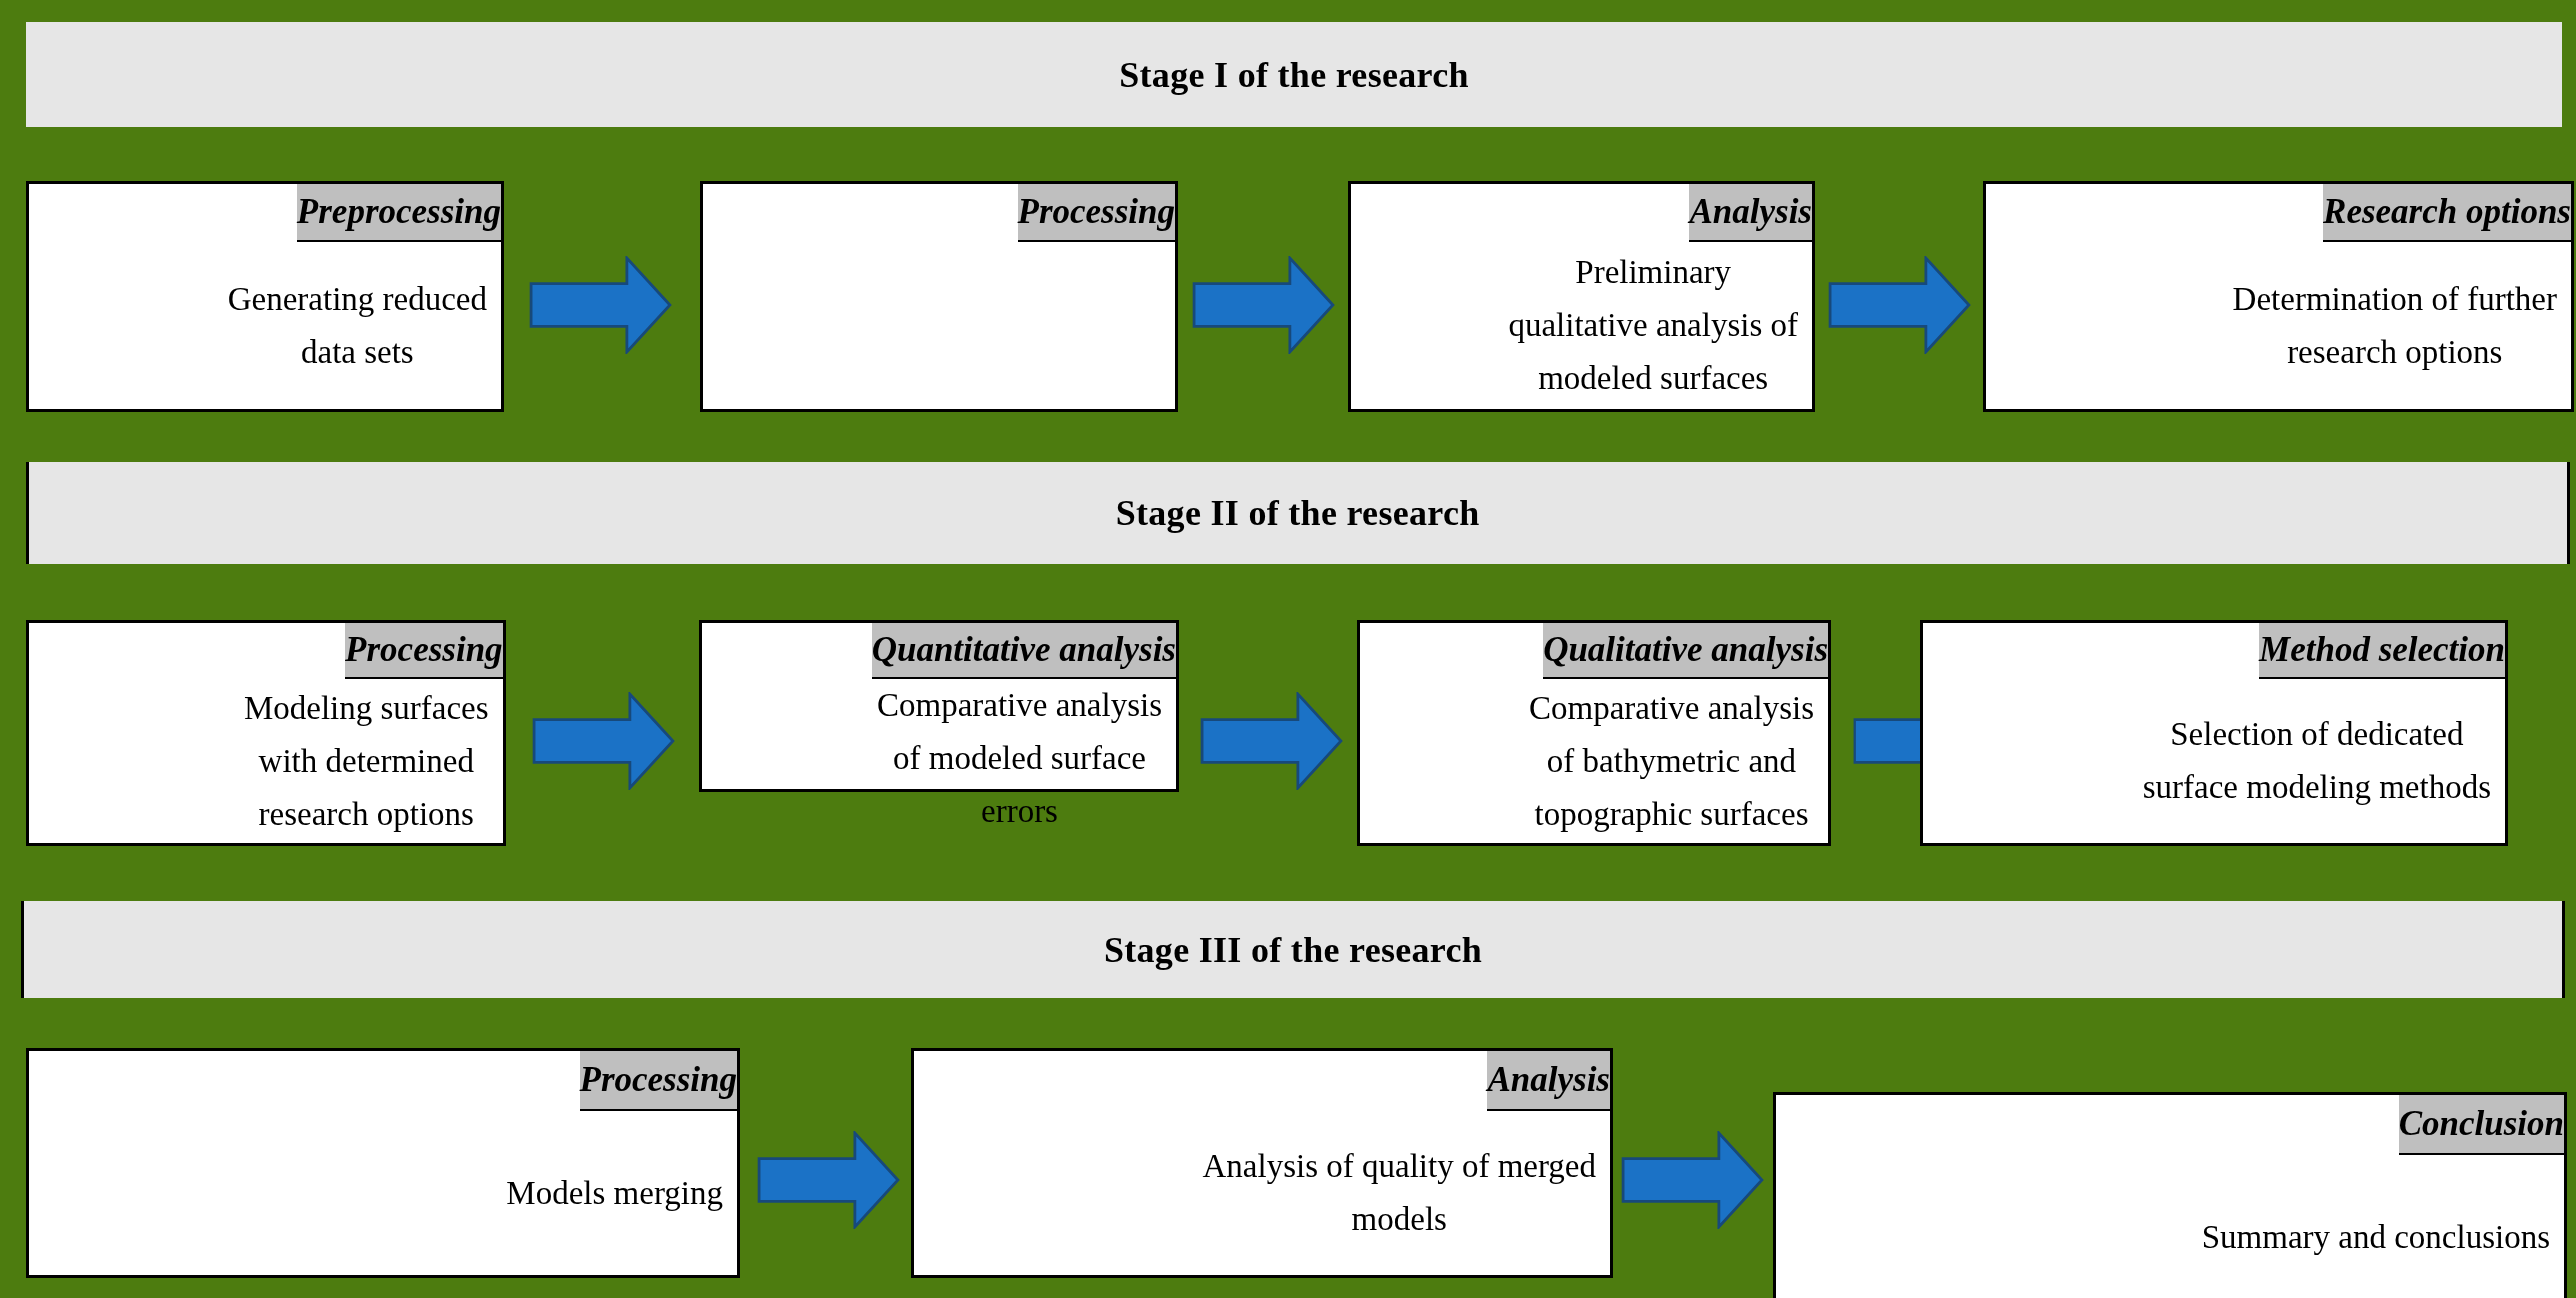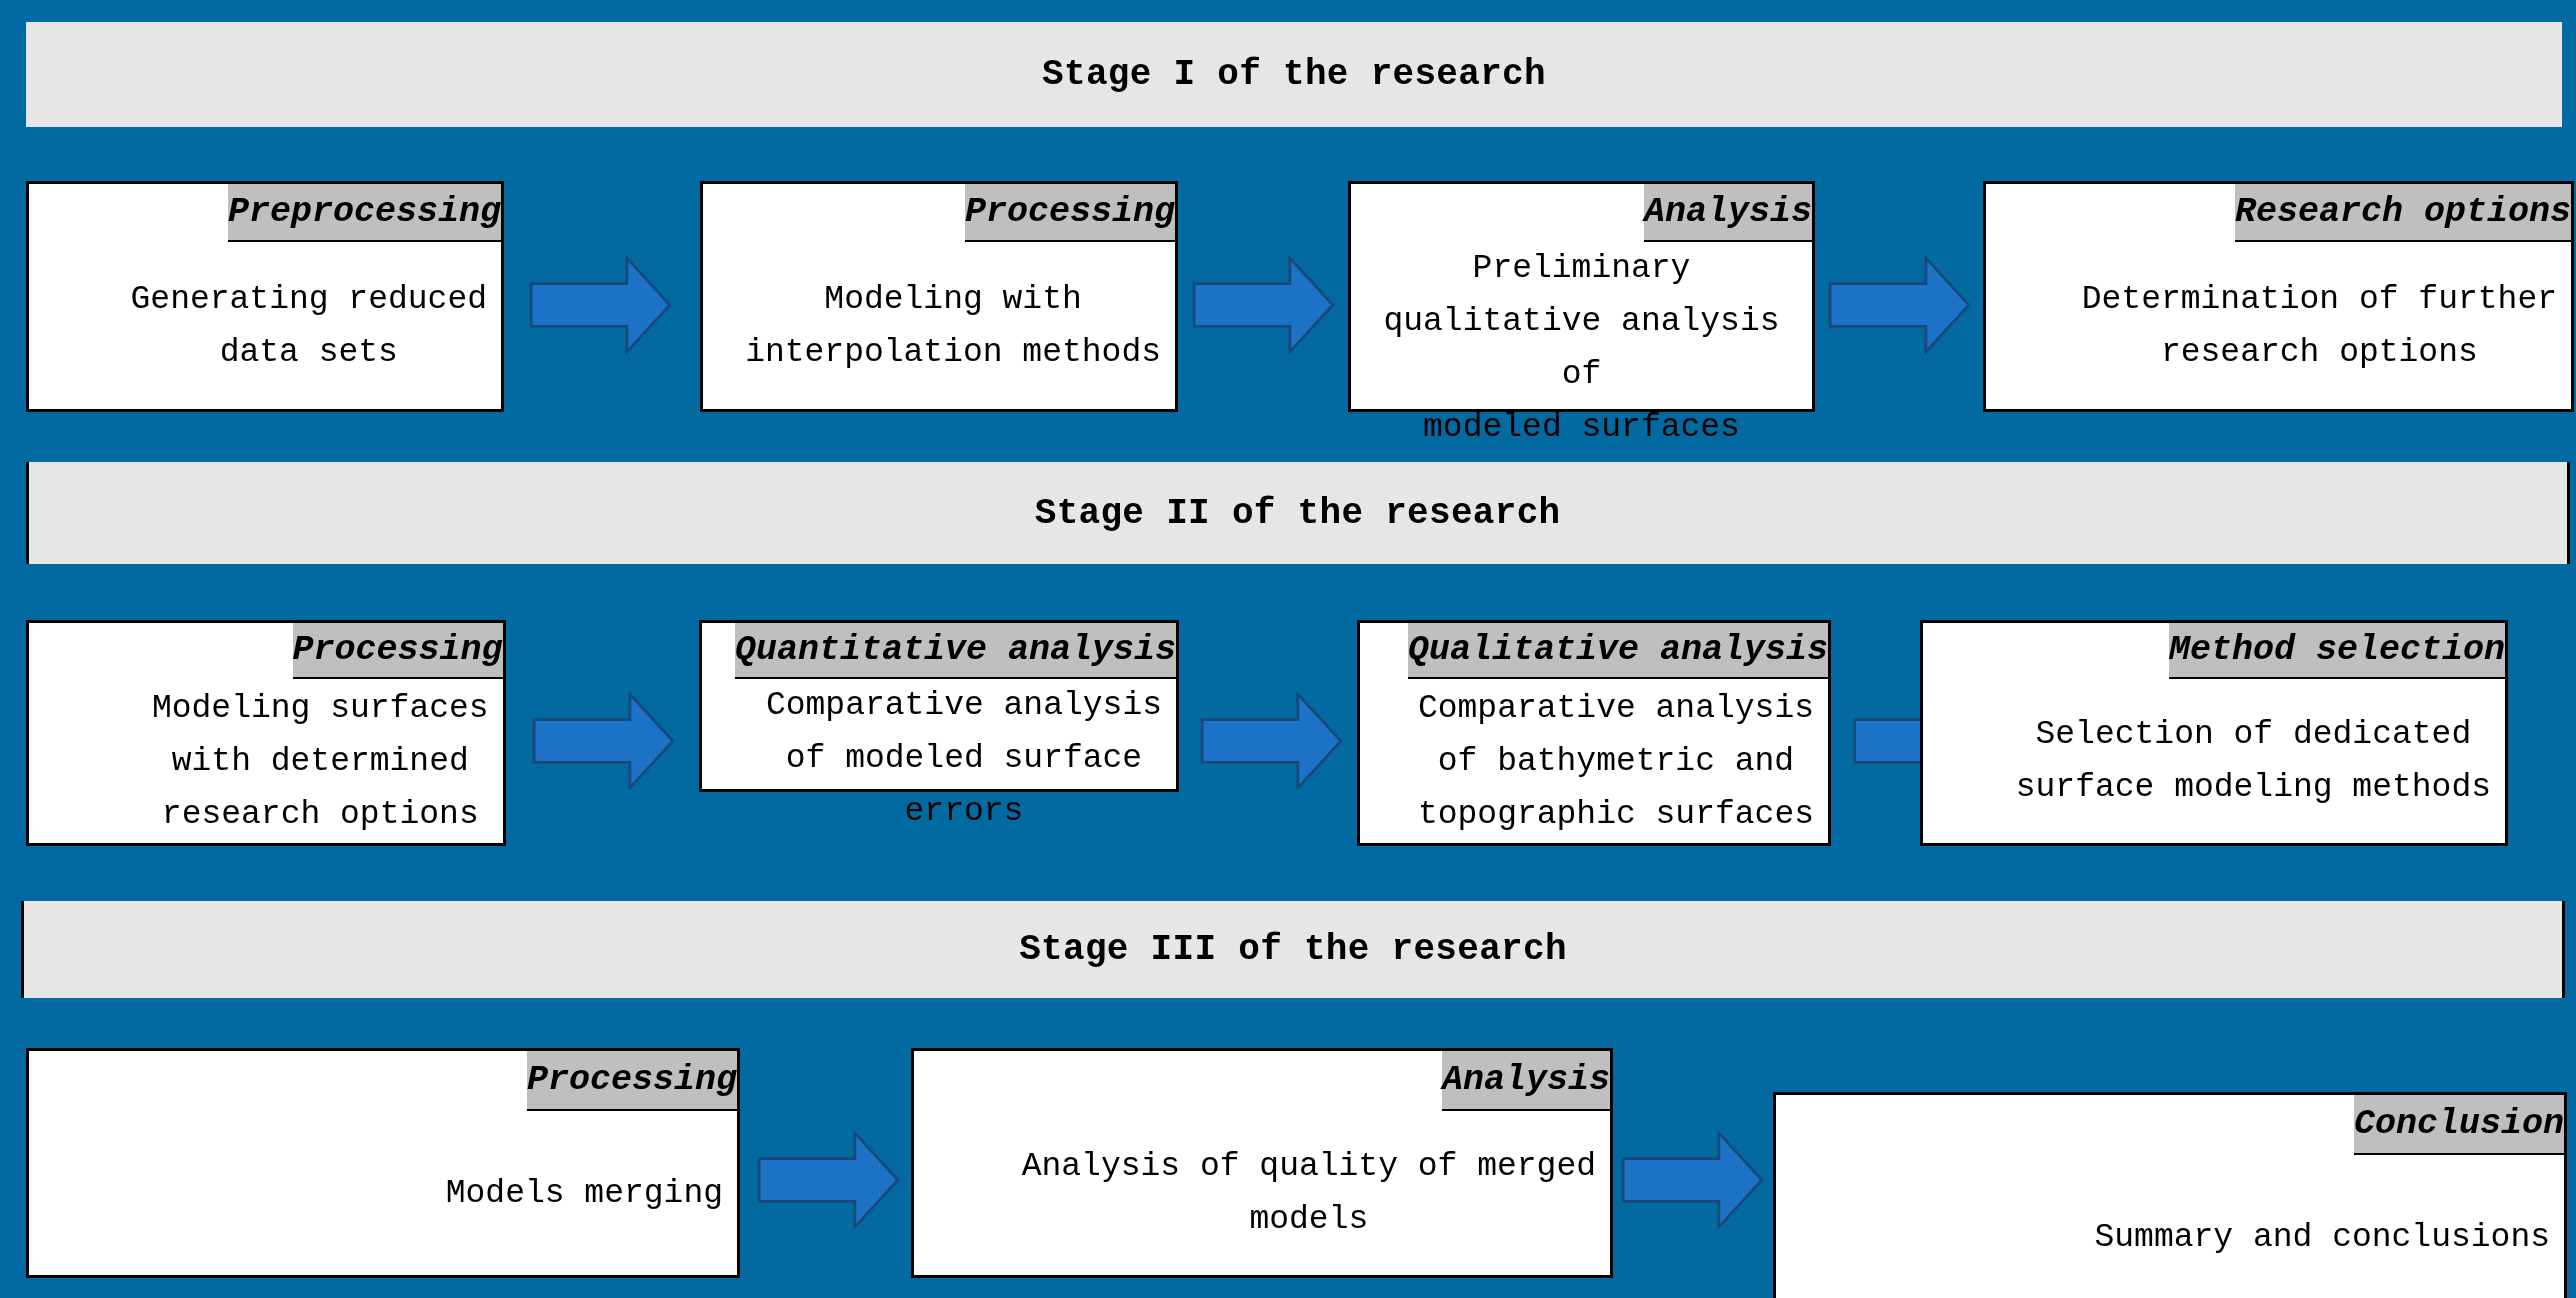--- a/index.html
+++ b/index.html
@@ -4,22 +4,22 @@
 <style>
   html, body {
     margin: 0;
     padding: 0;
     background: #ffffff;
   }
   .canvas {
     position: relative;
     width: 2576px;
     height: 1298px;
-    background: #0369a1;
-    font-family: Liberation Mono, monospace;
+    background: #4d7c0f;
+    font-family: Liberation Serif, serif;
     color: #000000;
     overflow: hidden;
   }
   .banner {
     position: absolute;
     background: var(--banner-bg, #e6e6e6);
     display: flex;
     align-items: center;
     justify-content: center;
   }
@@ -98,24 +98,20 @@
   </div>
 
   <svg class="flow-arrow" style="left:529px; top:256px;" width="143" height="98" viewBox="0 0 206 142" preserveAspectRatio="none">
     <polygon points="3,40 141,40 141,3 203,71 141,139 141,102 3,102" fill="#1b72c6" stroke="#17497b" stroke-width="4"></polygon>
   </svg>
 
   <div class="box r1" style="left:700px; top:181px; width:478px; height:231px;">
     <div class="box-header">
       <span class="box-header-text">Processing</span>
     </div>
-    <div class="box-body">
-      <span class="box-body-text">Modeling with
-interpolation methods</span>
-    </div>
   </div>
 
   <svg class="flow-arrow" style="left:1192px; top:256px;" width="143" height="98" viewBox="0 0 206 142" preserveAspectRatio="none">
     <polygon points="3,40 141,40 141,3 203,71 141,139 141,102 3,102" fill="#1b72c6" stroke="#17497b" stroke-width="4"></polygon>
   </svg>
 
   <div class="box r1" style="left:1348px; top:181px; width:467px; height:231px;">
     <div class="box-header">
       <span class="box-header-text">Analysis</span>
     </div>

